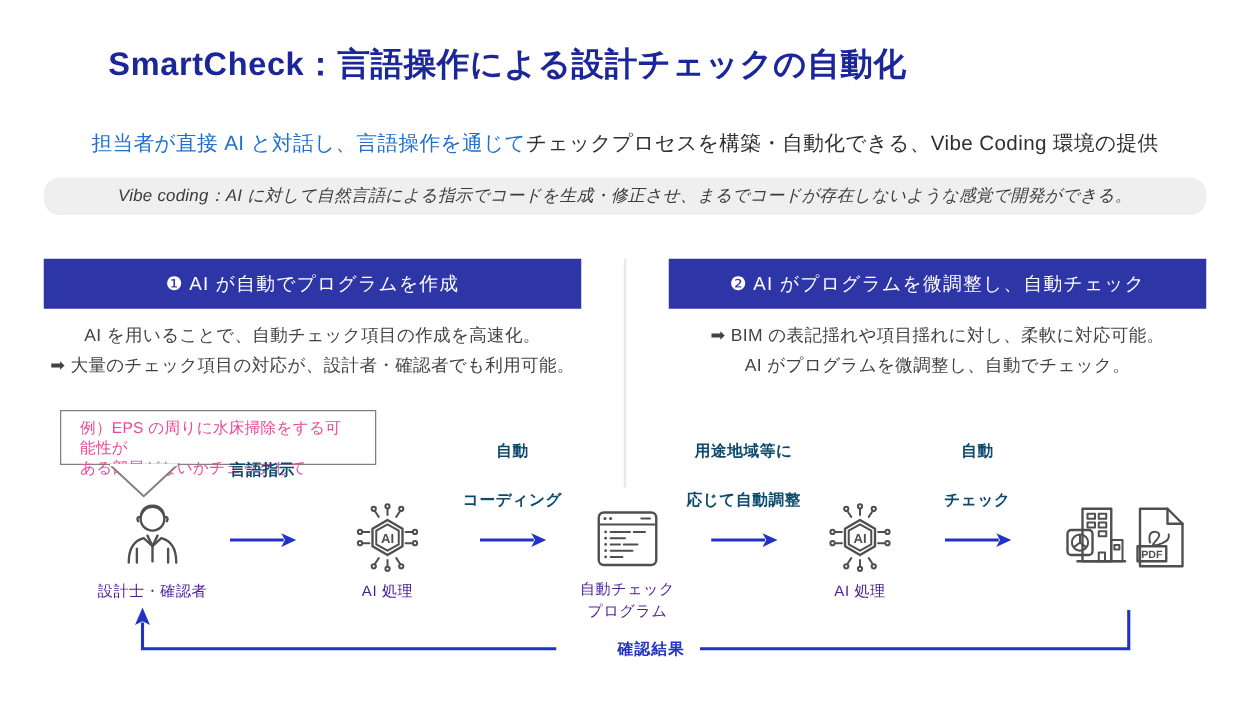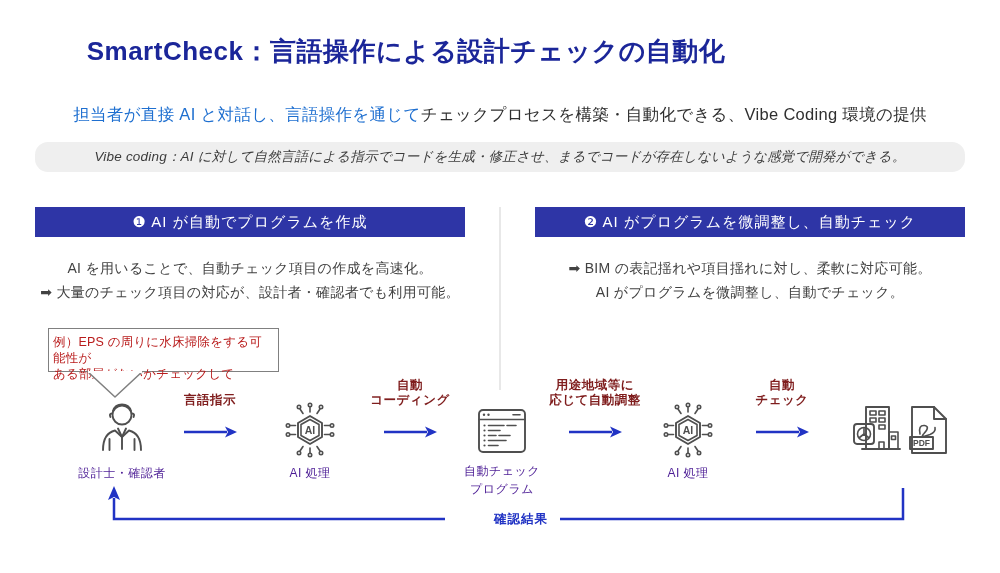--- a/index.html
+++ b/index.html
@@ -15,49 +15,49 @@
     position:absolute;left:0;top:104px;width:1000px;text-align:center;
     font-size:16.5px;font-weight:500;color:#2f2f2f;letter-spacing:.3px;
   }
   .subtitle .hl{color:#1e6fd0;}
   .note-bar{
     position:absolute;left:35px;right:35px;top:142px;height:30px;background:#efefef;border-radius:13px;
     display:flex;align-items:center;justify-content:center;
     font-size:13.5px;font-style:italic;color:#3c3c3c;letter-spacing:.2px;
   }
   .sec-header{
-    position:absolute;top:207px;width:430px;height:30px;background:#2e35a6;color:#fff;
+    position:absolute;top:207px;width:430px;height:40px;background:#2e35a6;color:#fff;
     display:flex;align-items:center;justify-content:center;
     font-size:15px;font-weight:500;letter-spacing:1px;
   }
   .sec-header.left{left:35px;} .sec-header.right{left:535px;}
   .divider{position:absolute;left:499px;top:207px;width:2px;height:183px;background:#e8e8e8;}
   .sec-body{
     position:absolute;top:256px;width:430px;text-align:center;
     font-size:14px;line-height:24px;color:#424242;letter-spacing:.3px;
   }
   .sec-body.left{left:35px;} .sec-body.right{left:535px;}
   .bubble{
     position:absolute;left:48px;top:328px;width:221px;height:32px;
-    background:#fff;border:1.5px solid #808080;padding:5px 4px;
-    font-size:12.5px;line-height:16px;color:#b91c1c;letter-spacing:.2px;
+    background:#fff;border:1.5px solid #808080;padding:5px 15px;
+    font-size:12.5px;line-height:16px;color:#ec4899;letter-spacing:.2px;
   }
   .bubble-tail{position:absolute;left:85px;top:371px;}
   .caption{
     position:absolute;text-align:center;font-size:12px;line-height:18px;color:#4c1d95;letter-spacing:.5px;
   }
   .cap-n1{left:52px;top:464px;width:140px;}
   .cap-n2{left:250px;top:464px;width:120px;}
   .cap-n3{left:440px;top:462px;width:124px;}
   .cap-n4{left:628px;top:464px;width:120px;}
   .cap-n5{left:822px;top:464px;width:160px;}
   .arrow-label{
     position:absolute;top:376px;height:32px;display:flex;flex-direction:column;
     justify-content:flex-end;align-items:center;
-    font-size:12.5px;line-height:15px;font-weight:700;color:#7f1d1d;letter-spacing:.5px;text-align:center;
+    font-size:12.5px;line-height:15px;font-weight:700;color:#0c4a6e;letter-spacing:.5px;text-align:center;gap:24px;
   }
   .al-1{left:160px;width:100px;}
   .al-2{left:358px;width:104px;}
   .al-3{left:540px;width:110px;}
   .al-4{left:732px;width:100px;}
   .flow-arrow{position:absolute;top:425px;}
   .fa-1{left:183px;} .fa-2{left:383px;} .fa-3{left:568px;} .fa-4{left:755px;}
   .icon{position:absolute;}
   .ic-person{left:94px;top:398px;}
   .ic-ai1{left:282px;top:400px;}

